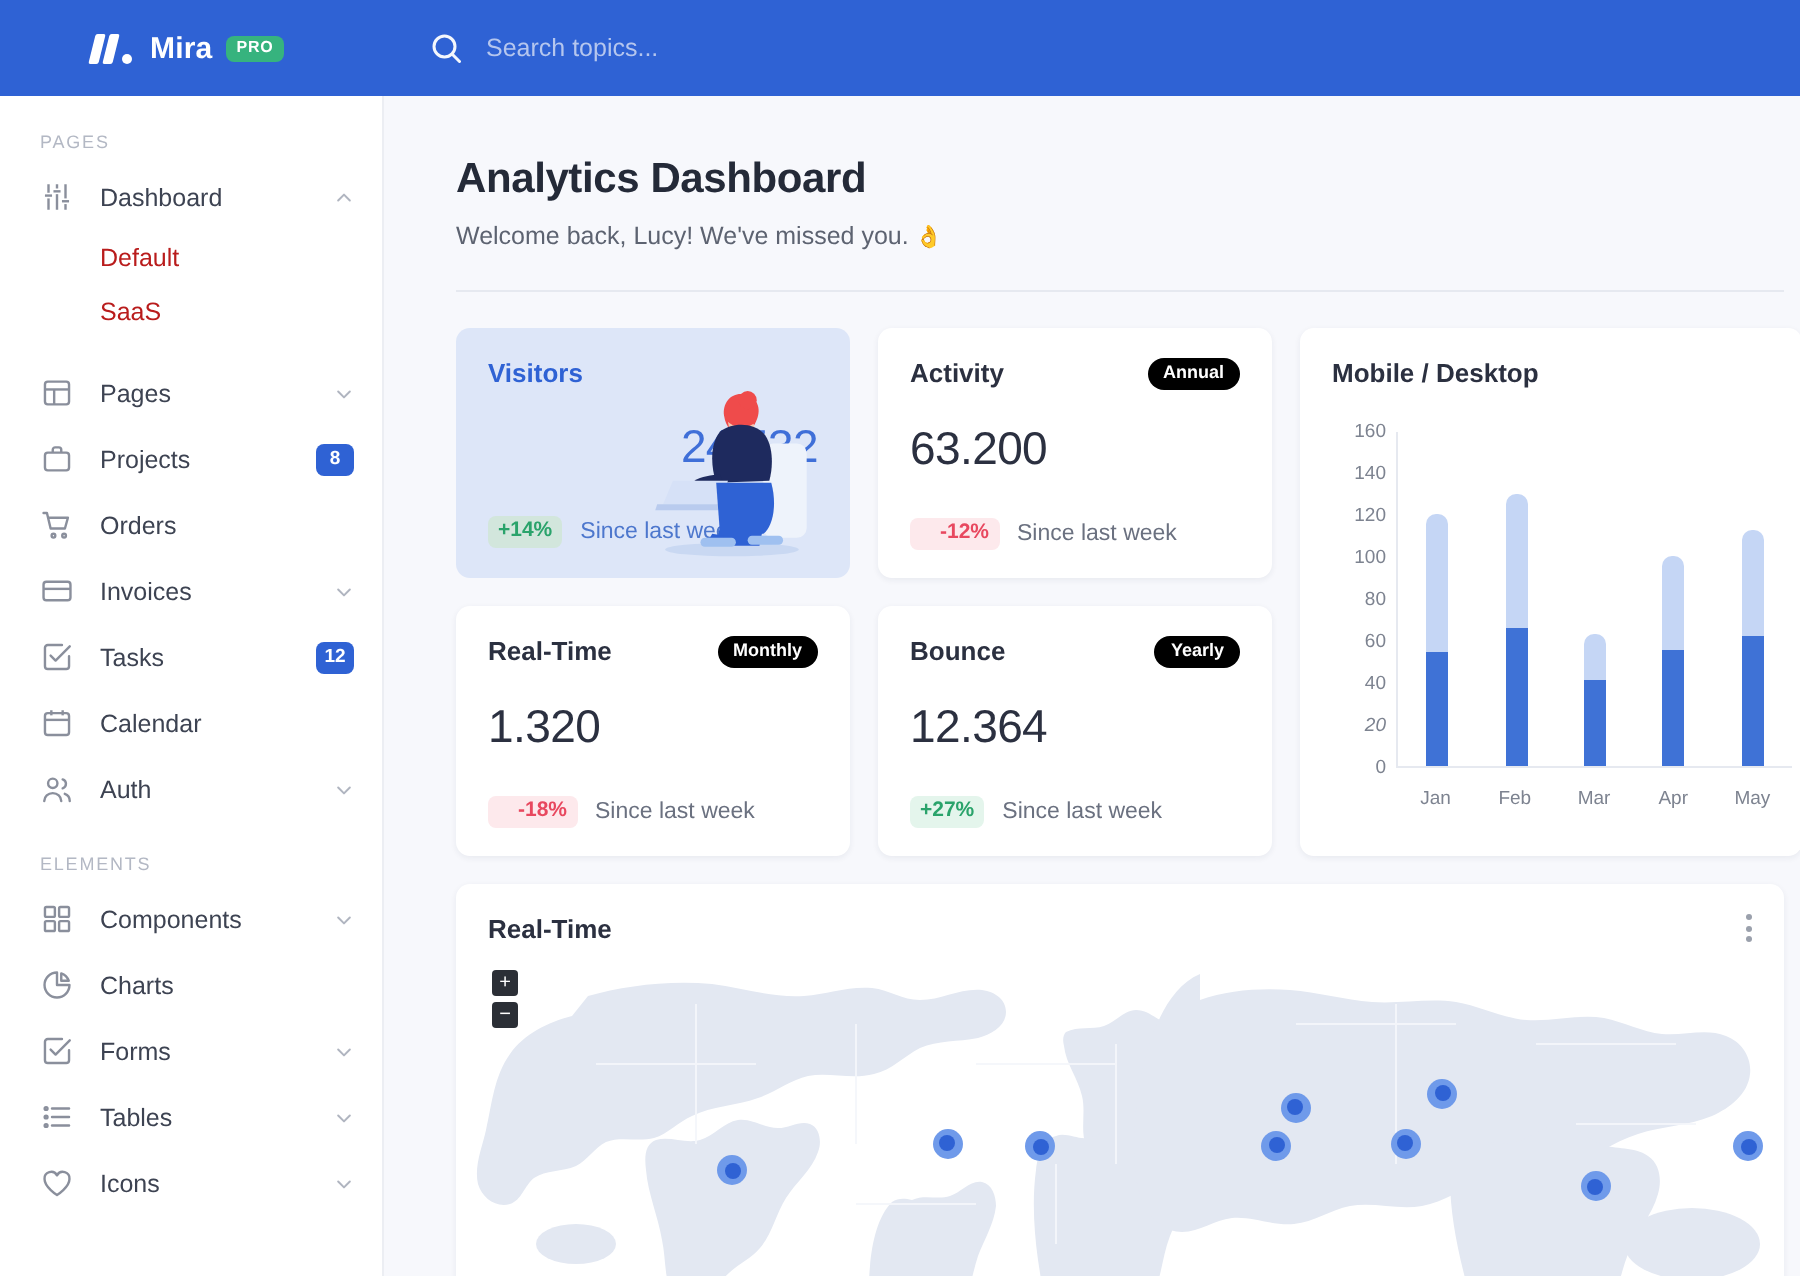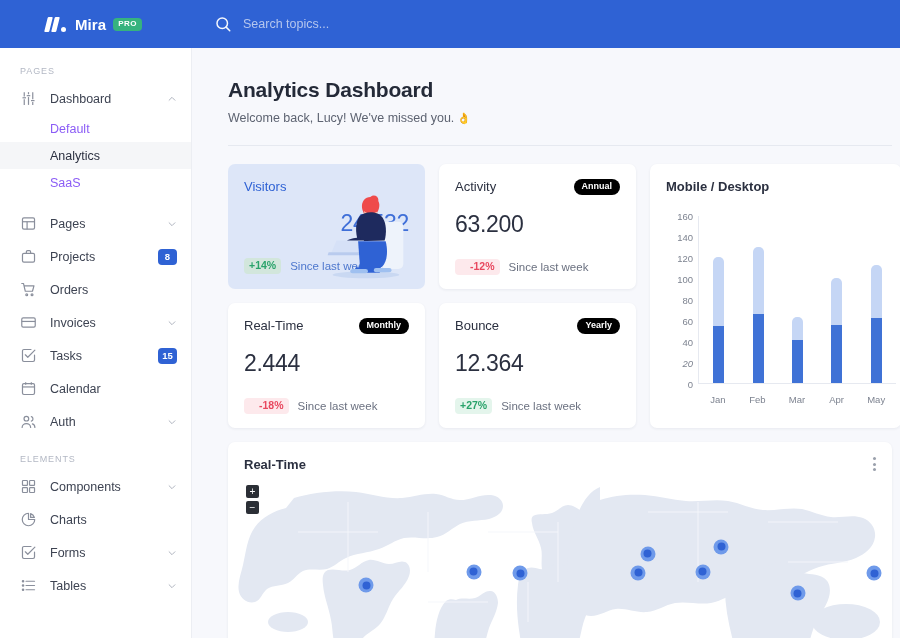--- a/index.html
+++ b/index.html
@@ -53,21 +53,21 @@
   .nav-ico { width: 17px; height: 17px; margin-right: 13px; flex: 0 0 17px; color: #8a8f9c; }
   .nav-txt { font-size: 12.5px; color: #3d4352; flex: 1; }
   .chev { width: 10px; height: 10px; color: #b0b5c0; flex: 0 0 10px; }
   .badge-count {
     background: #2f62d4; color: #fff; font-size: 9.5px; font-weight: bold;
     min-width: 19px; height: 16px; border-radius: 4px;
     display: flex; align-items: center; justify-content: center; padding: 0 4px;
   }
   .sub-item {
     display: flex; align-items: center; height: 27px;
-    padding-left: 50px; font-size: 12.5px; color: #8b5cf6; cursor: pointer;
+    padding-left: 50px; font-size: 12.5px; color: #b91c1c; cursor: pointer;
   }
   .sub-item.active { background: #f5f6f8; color: #2b3040; }
 
   
   .main {
     position: absolute; top: 48px; left: 192px; width: 708px; height: 590px;
     background: #f7f8fc; overflow: hidden; padding: 30px 0 0 36px;
   }
   .page-title { font-size: 21px; font-weight: bold; color: #242a38; letter-spacing: -.2px; }
   .page-sub { font-size: 12.5px; color: #5d6371; margin-top: 9px; }
@@ -79,21 +79,21 @@
 
   .card {
     background: #ffffff; border-radius: 7px;
     box-shadow: 0 1px 3px rgba(30,40,70,.07);
   }
   .stat-card {
     width: 197px; height: 125px; padding: 15px 16px 0; position: relative; overflow: hidden;
   }
   .stat-card.highlight { background: #dde6f8; box-shadow: none; }
   .stat-head { display: flex; align-items: flex-start; justify-content: space-between; }
-  .stat-title { font-size: 13px; font-weight: normal; color: #2b3040; }
+  .stat-title { font-size: 13px; font-weight: bold; color: #2b3040; }
   .stat-card.highlight .stat-title { color: #2f62d4; }
   .pill {
     background: #000000; color: #fff; font-size: 9px; font-weight: bold;
     padding: 3px 8px 4px; border-radius: 9px; line-height: 1; white-space: nowrap;
   }
   .stat-value {
     font-size: 23px; color: #2b3040; margin-top: 16px; letter-spacing: -.3px;
   }
   .stat-card.highlight .stat-value { color: #3f6fd8; text-align: right; }
   .stat-foot { display: flex; align-items: center; margin-top: 21px; }
@@ -181,21 +181,20 @@
         <line x1="3.5" y1="11" x2="8.5" y2="11"></line>
           <line x1="9.5" y1="8" x2="14.5" y2="8"></line>
           <line x1="15.5" y1="15" x2="20.5" y2="15"></line>
       </svg>
       <span class="nav-txt">Dashboard</span>
       <svg class="chev" viewBox="0 0 24 24" fill="none" stroke="currentColor" stroke-width="2.4">
         <polyline points="5,15 12,8 19,15" stroke-linecap="round" stroke-linejoin="round"></polyline>
       </svg>
     </div>
     <div class="sub-item">Default</div>
-    <div class="sub-item active">Analytics</div>
     <div class="sub-item">SaaS</div>
 
     <div class="nav-item" style="margin-top:11px">
       <svg class="nav-ico" viewBox="0 0 24 24" fill="none" stroke="currentColor" stroke-width="1.7">
         <rect x="3.5" y="4" width="17" height="16" rx="2"></rect>
           <line x1="3.5" y1="9.5" x2="20.5" y2="9.5"></line>
           <line x1="10" y1="9.5" x2="10" y2="20"></line>
       </svg>
       <span class="nav-txt">Pages</span>
       <svg class="chev" viewBox="0 0 24 24" fill="none" stroke="currentColor" stroke-width="2.4">
@@ -231,21 +230,21 @@
         <polyline points="5,9 12,16 19,9" stroke-linecap="round" stroke-linejoin="round"></polyline>
       </svg>
     </div>
 
     <div class="nav-item">
       <svg class="nav-ico" viewBox="0 0 24 24" fill="none" stroke="currentColor" stroke-width="1.7">
         <path d="M20.5 11.5v7a2 2 0 0 1-2 2h-13a2 2 0 0 1-2-2v-13a2 2 0 0 1 2-2h10" stroke-linecap="round"></path>
         <polyline points="7.5,11 11,14.5 21,4.5" stroke-linecap="round" stroke-linejoin="round"></polyline>
       </svg>
       <span class="nav-txt">Tasks</span>
-      <span class="badge-count">15</span>
+      <span class="badge-count">12</span>
     </div>
 
     <div class="nav-item">
       <svg class="nav-ico" viewBox="0 0 24 24" fill="none" stroke="currentColor" stroke-width="1.7">
         <rect x="3.5" y="5" width="17" height="15.5" rx="2"></rect>
           <line x1="3.5" y1="9.8" x2="20.5" y2="9.8"></line>
         <line x1="8" y1="3" x2="8" y2="6.6"></line>
           <line x1="16" y1="3" x2="16" y2="6.6"></line>
       </svg>
       <span class="nav-txt">Calendar</span>
@@ -305,20 +304,29 @@
         <circle cx="4.3" cy="6" r="1"></circle>
           <circle cx="4.3" cy="12" r="1"></circle>
           <circle cx="4.3" cy="18" r="1"></circle>
       </svg>
       <span class="nav-txt">Tables</span>
       <svg class="chev" viewBox="0 0 24 24" fill="none" stroke="currentColor" stroke-width="2.4">
         <polyline points="5,9 12,16 19,9" stroke-linecap="round" stroke-linejoin="round"></polyline>
       </svg>
     </div>
 
+    <div class="nav-item">
+      <svg class="nav-ico" viewBox="0 0 24 24" fill="none" stroke="currentColor" stroke-width="1.7">
+        <path d="M12 20.5S3.2 15 3.2 9.2A4.7 4.7 0 0 1 12 6.6a4.7 4.7 0 0 1 8.8 2.6c0 5.8-8.8 11.3-8.8 11.3z" stroke-linejoin="round"></path>
+      </svg>
+      <span class="nav-txt">Icons</span>
+      <svg class="chev" viewBox="0 0 24 24" fill="none" stroke="currentColor" stroke-width="2.4">
+        <polyline points="5,9 12,16 19,9" stroke-linecap="round" stroke-linejoin="round"></polyline>
+      </svg>
+    </div>
 
     <div class="nav-item">
       
       
       
     </div>
   </div>
 
   <div class="main">
 
@@ -376,21 +384,21 @@
           </div>
         </div>
 
         <div class="stat-grid">
 
           <div class="card stat-card">
             <div class="stat-head">
               <span class="stat-title">Real-Time</span>
               <span class="pill">Monthly</span>
             </div>
-            <div class="stat-value">2.444</div>
+            <div class="stat-value">1.320</div>
             <div class="stat-foot">
               <span class="delta down">-18%</span>
               <span class="foot-txt">Since last week</span>
             </div>
           </div>
 
           <div class="card stat-card">
             <div class="stat-head">
               <span class="stat-title">Bounce</span>
               <span class="pill">Yearly</span>

